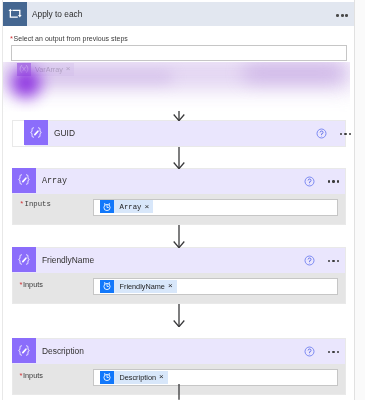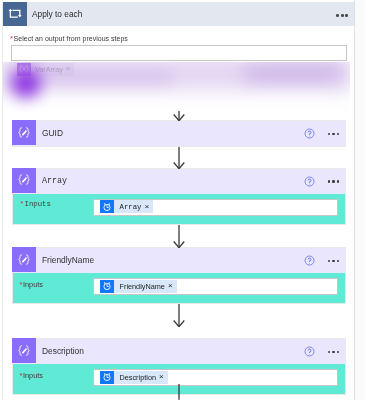--- a/index.html
+++ b/index.html
@@ -48,21 +48,21 @@
         box-sizing:border-box;}
   .card-head{position:relative;height:25px;background:#eae6fd;}
   .card-head .cicon{position:absolute;left:-1px;top:-1px;width:24px;height:25px;background:#8b6dfb;
         display:flex;align-items:center;justify-content:center;}
   .card-head .ctitle{position:absolute;left:29px;top:0;height:25px;line-height:24.5px;font-size:8.4px;color:#323130;}
   .card-head .chelp{position:absolute;left:291.3px;top:7.3px;width:11px;height:11px;line-height:0;}
   .card-head .chelp svg{display:block;}
   .card-head .cdots{position:absolute;left:314.8px;top:11.7px;width:14px;height:3px;}
   .card-head .cdots i{position:absolute;top:0;width:2.4px;height:2.4px;border-radius:50%;background:#3a3a3a;}
 
-  .card-body{position:relative;height:30px;background:#5eead4;}
+  .card-body{position:relative;height:30px;background:#e5e5e5;}
   .inp-label{position:absolute;left:6.5px;top:6.5px;font-size:7.3px;color:#3b3b3b;}
   .inp-box{position:absolute;left:80px;top:5px;width:245px;height:17px;background:#fff;
            border:1px solid #c6c6c6;box-sizing:border-box;}
   .chip-blue{position:absolute;left:6px;top:0.5px;height:13px;display:flex;align-items:center;background:#d8e7fa;}
   .chip-blue .ic{width:13.5px;height:13px;background:#1278fb;display:flex;align-items:center;justify-content:center;}
   .chip-blue .tx{padding:0 3px 0 6px;font-size:7.3px;color:#1c1c1c;}
   .chip-blue .cl{padding-right:4px;font-size:8px;color:#262626;line-height:1;}
 
   
   .conn{position:absolute;left:171.5px;width:14px;}
@@ -113,21 +113,21 @@
   </div>
 
   <div class="blurband">
     <div class="b3"></div>
       <div class="b2"></div>
       <div class="b4"></div>
       <div class="b1"></div>
   </div>
 
   <div id="cards">
-      <div class="card" style="top: 120px;">
+      <div class="card" style="top: 120px; padding-left: 12px;">
         <div class="card-head">
           <div class="cicon">
             <svg width="24" height="24" viewBox="0 0 24 24">
               <path d="M9.5 6.8c-1.1 0-1.45 .55-1.45 1.6 0 1.35 -.2 2.85 -1.35 3.1 1.15 .25 1.35 1.75 1.35 3.1 0 1.05 .35 1.6 1.45 1.6" fill="none" stroke="#fff" stroke-width="0.9" stroke-linecap="round" stroke-linejoin="round"></path>
               <path d="M14.5 6.8c1.1 0 1.45 .55 1.45 1.6 0 1.35 .2 2.85 1.35 3.1 -1.15 .25 -1.35 1.75 -1.35 3.1 0 1.05 -.35 1.6 -1.45 1.6" fill="none" stroke="#fff" stroke-width="0.9" stroke-linecap="round" stroke-linejoin="round"></path>
               <path d="M10.85 13.55 L13.9 10.25" fill="none" stroke="#fff" stroke-width="1.75" stroke-linecap="round"></path>
             </svg>
           </div>
           <div class="ctitle">GUID</div>
           <div class="chelp">

